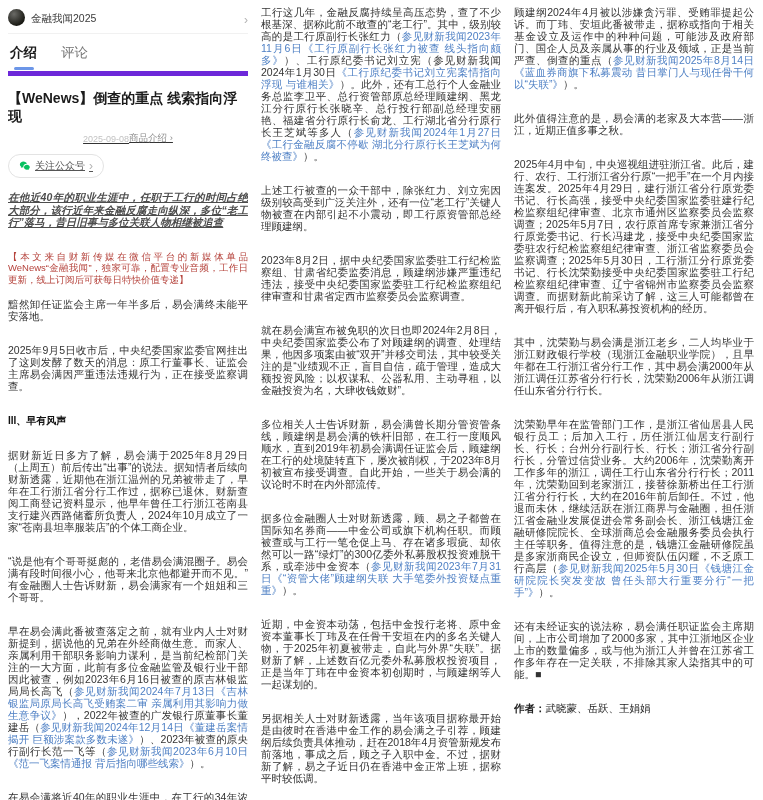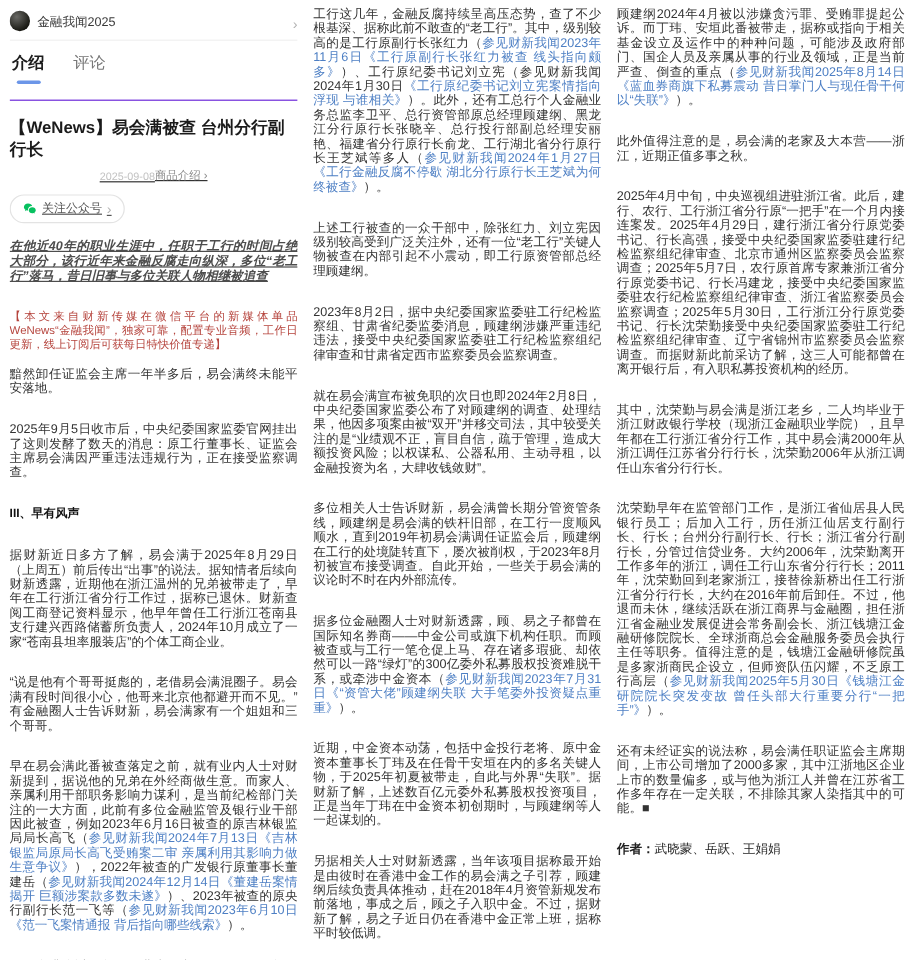--- a/index.html
+++ b/index.html
@@ -10,21 +10,21 @@
   .col{flex:0 0 240px;width:240px;overflow:hidden;}
 
   
   .account-row{display:flex;align-items:flex-end;gap:6px;padding:3px 0 7px;
                border-bottom:1px solid #f1f1f1;cursor:pointer;}
   .avatar{width:17px;height:17px;border-radius:50%;flex:0 0 17px;
           background:radial-gradient(circle at 35% 30%,#6a6a66,#15150f 75%);}
   .account-name{font-size:10.5px;color:#3a3a3a;flex:1;}
   .chev{color:#b3b3b3;font-size:12px;line-height:1;}
 
-  .tabs{display:flex;gap:22px;border-bottom:1px solid #6d28d9;padding:10px 1px 12px;align-items:center;}
+  .tabs{display:flex;gap:22px;border-bottom:5px solid #6d28d9;padding:10px 1px 0;align-items:center;}
   .tab{font-size:13.5px;color:#777;padding:0 1px 9px;position:relative;cursor:pointer;}
   .tab.active{color:#1c1c1c;font-weight:700;}
   .tab.active::after{content:"";position:absolute;left:50%;transform:translateX(-50%);
         bottom:1px;width:20px;height:3px;border-radius:2px;background:var(--tab-accent,#6c96e8);}
 
   .title{font-size:14px;font-weight:700;color:#1b1b1b;margin:13px 0 7px;line-height:1.3;}
   .meta{display:flex;justify-content:center;align-items:center;text-decoration:underline;}
   .date{font-size:9px;color:#c2c2c2;}
   .product{font-size:9.5px;color:#8c8c8c;cursor:pointer;}
   .follow{display:inline-flex;align-items:center;gap:4px;margin:9px 0 13px;
@@ -54,21 +54,21 @@
       <div class="avatar"></div>
       <span class="account-name">金融我闻2025</span>
       <span class="chev">›</span>
     </div>
 
     <div class="tabs">
       <div class="tab active">介绍</div>
       <div class="tab">评论</div>
     </div>
 
-    <div class="title">【WeNews】易会满被查 台州分行副行长</div>
+    <div class="title">【WeNews】倒查的重点 线索指向浮现</div>
 
     <div class="meta">
       <span class="date">2025-09-08</span>
       <span class="product">商品介绍 ›</span>
     </div>
 
     <div class="follow">
       <span>
         <svg width="12" height="12" viewBox="0 0 24 24">
           <path fill="#07c160" d="M8.7 3C4.9 3 1.8 5.7 1.8 9c0 1.9 1 3.5 2.6 4.7l-.7 2.2 2.5-1.3c.8.3 1.7.4 2.5.4h.3c-.2-.5-.3-1.1-.3-1.7 0-3.2 3-5.8 6.7-5.8h.3C15.1 4.9 12.2 3 8.7 3zm7.1 6.3c-3.2 0-5.8 2.2-5.8 5s2.6 5 5.8 5c.7 0 1.4-.1 2.1-.4l2 1.1-.6-1.8c1.4-.9 2.3-2.3 2.3-3.9 0-2.8-2.6-5-5.8-5z"></path>

